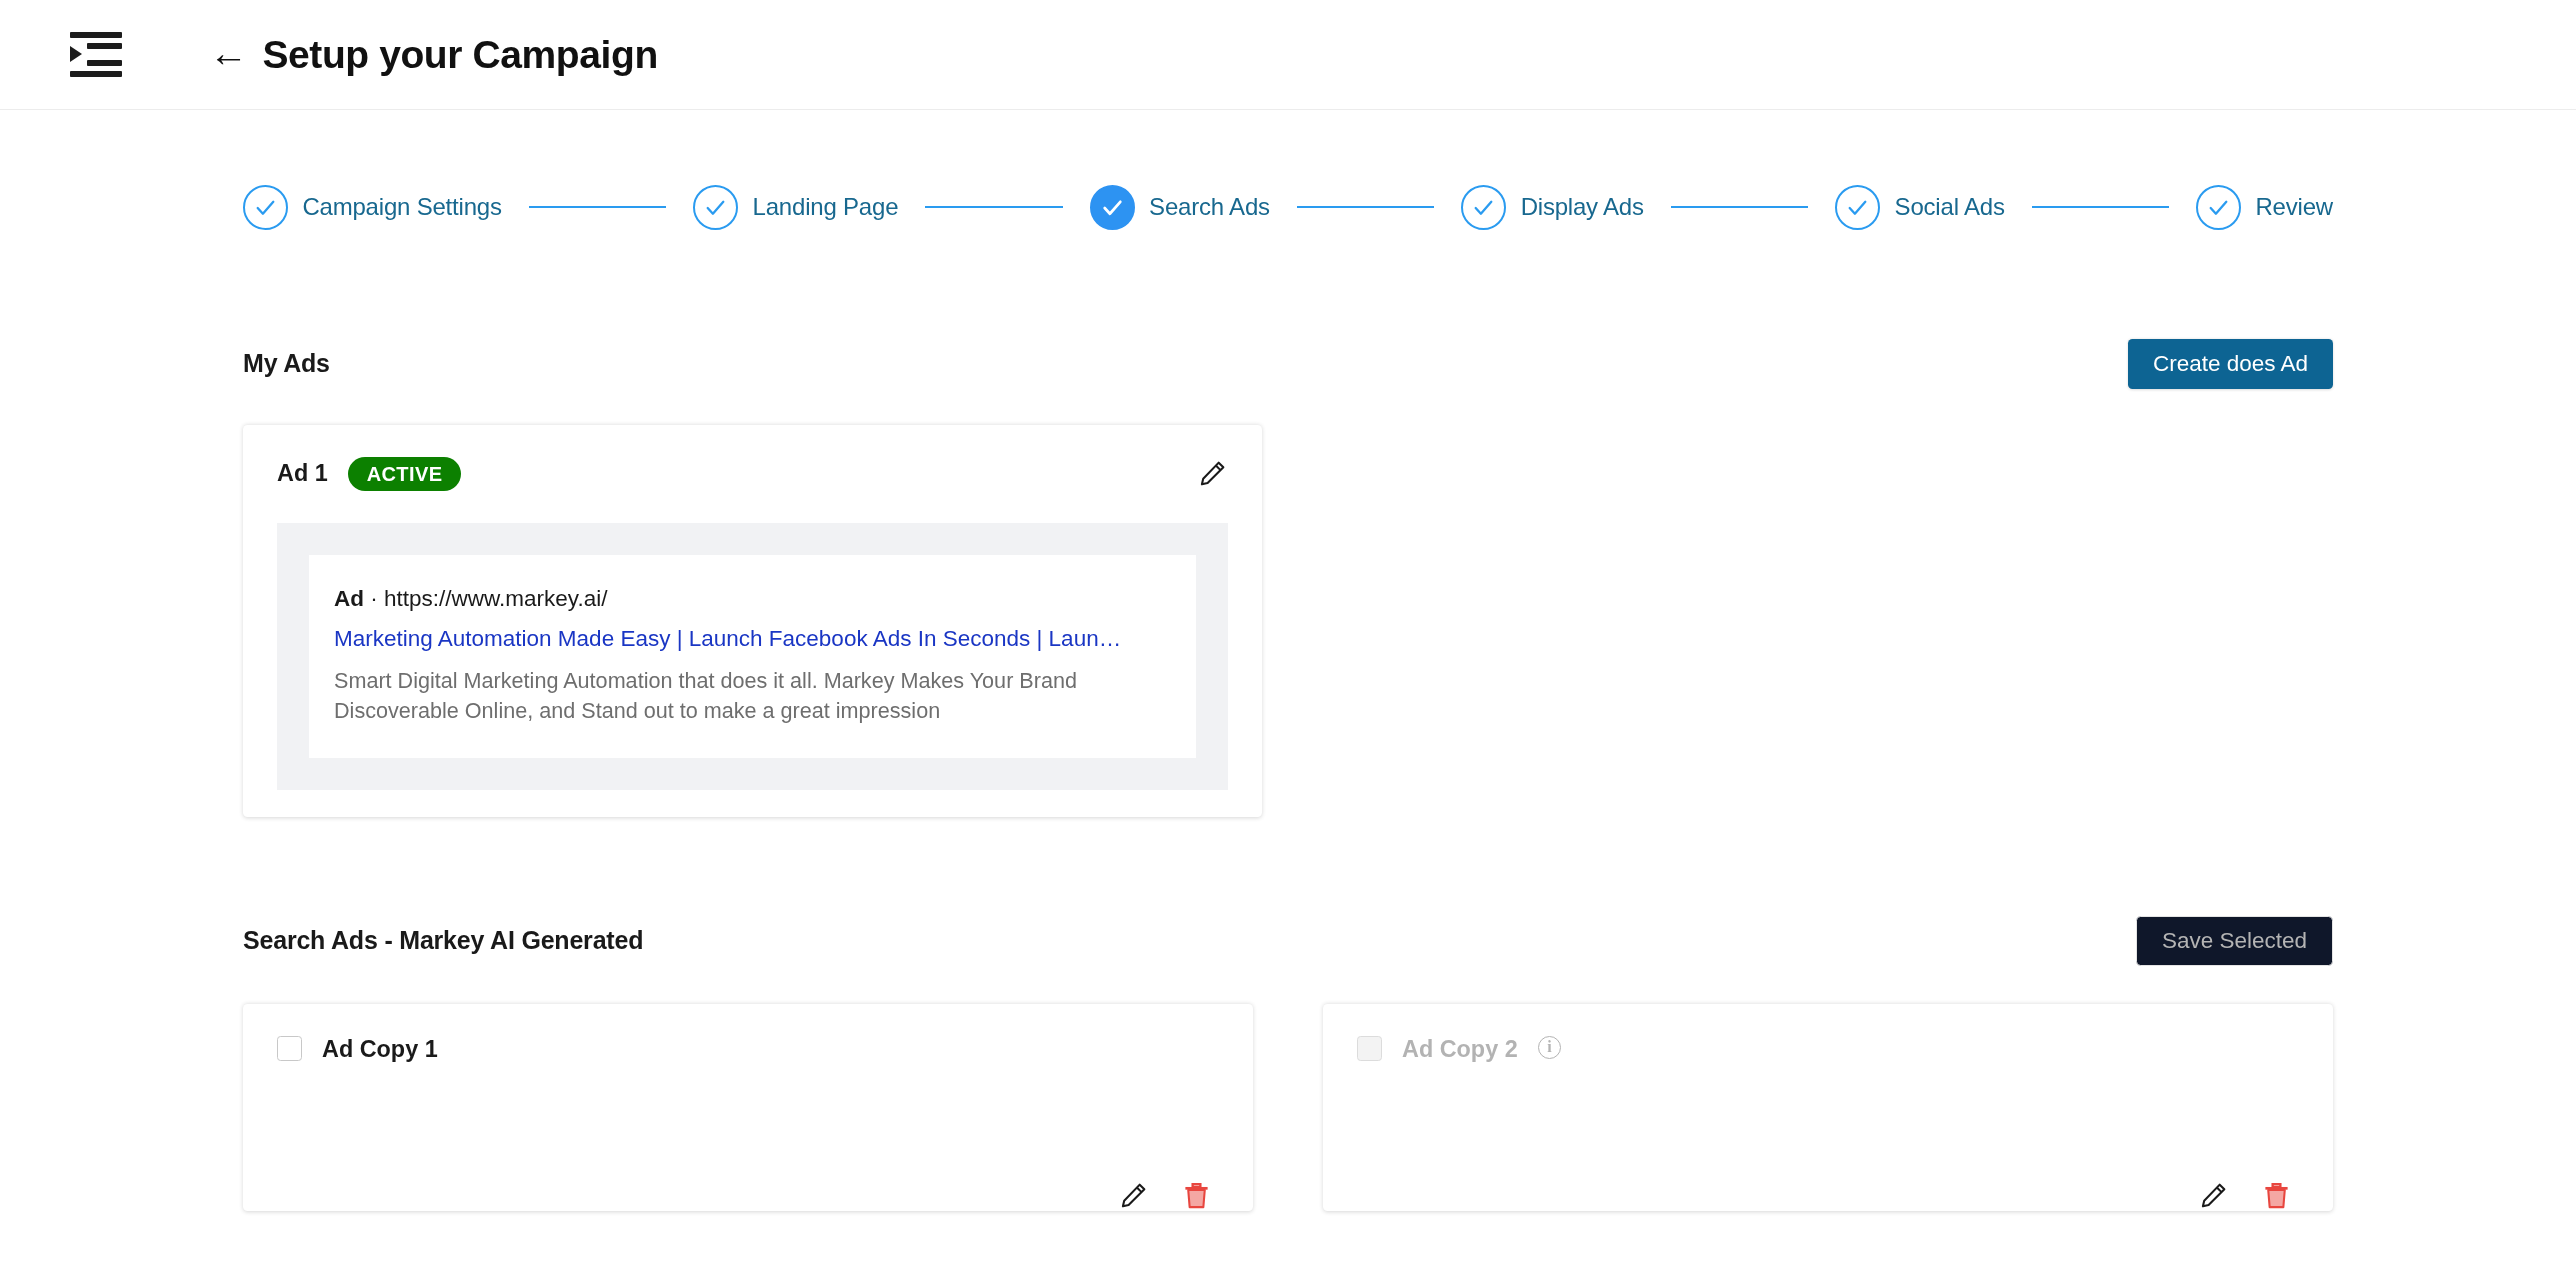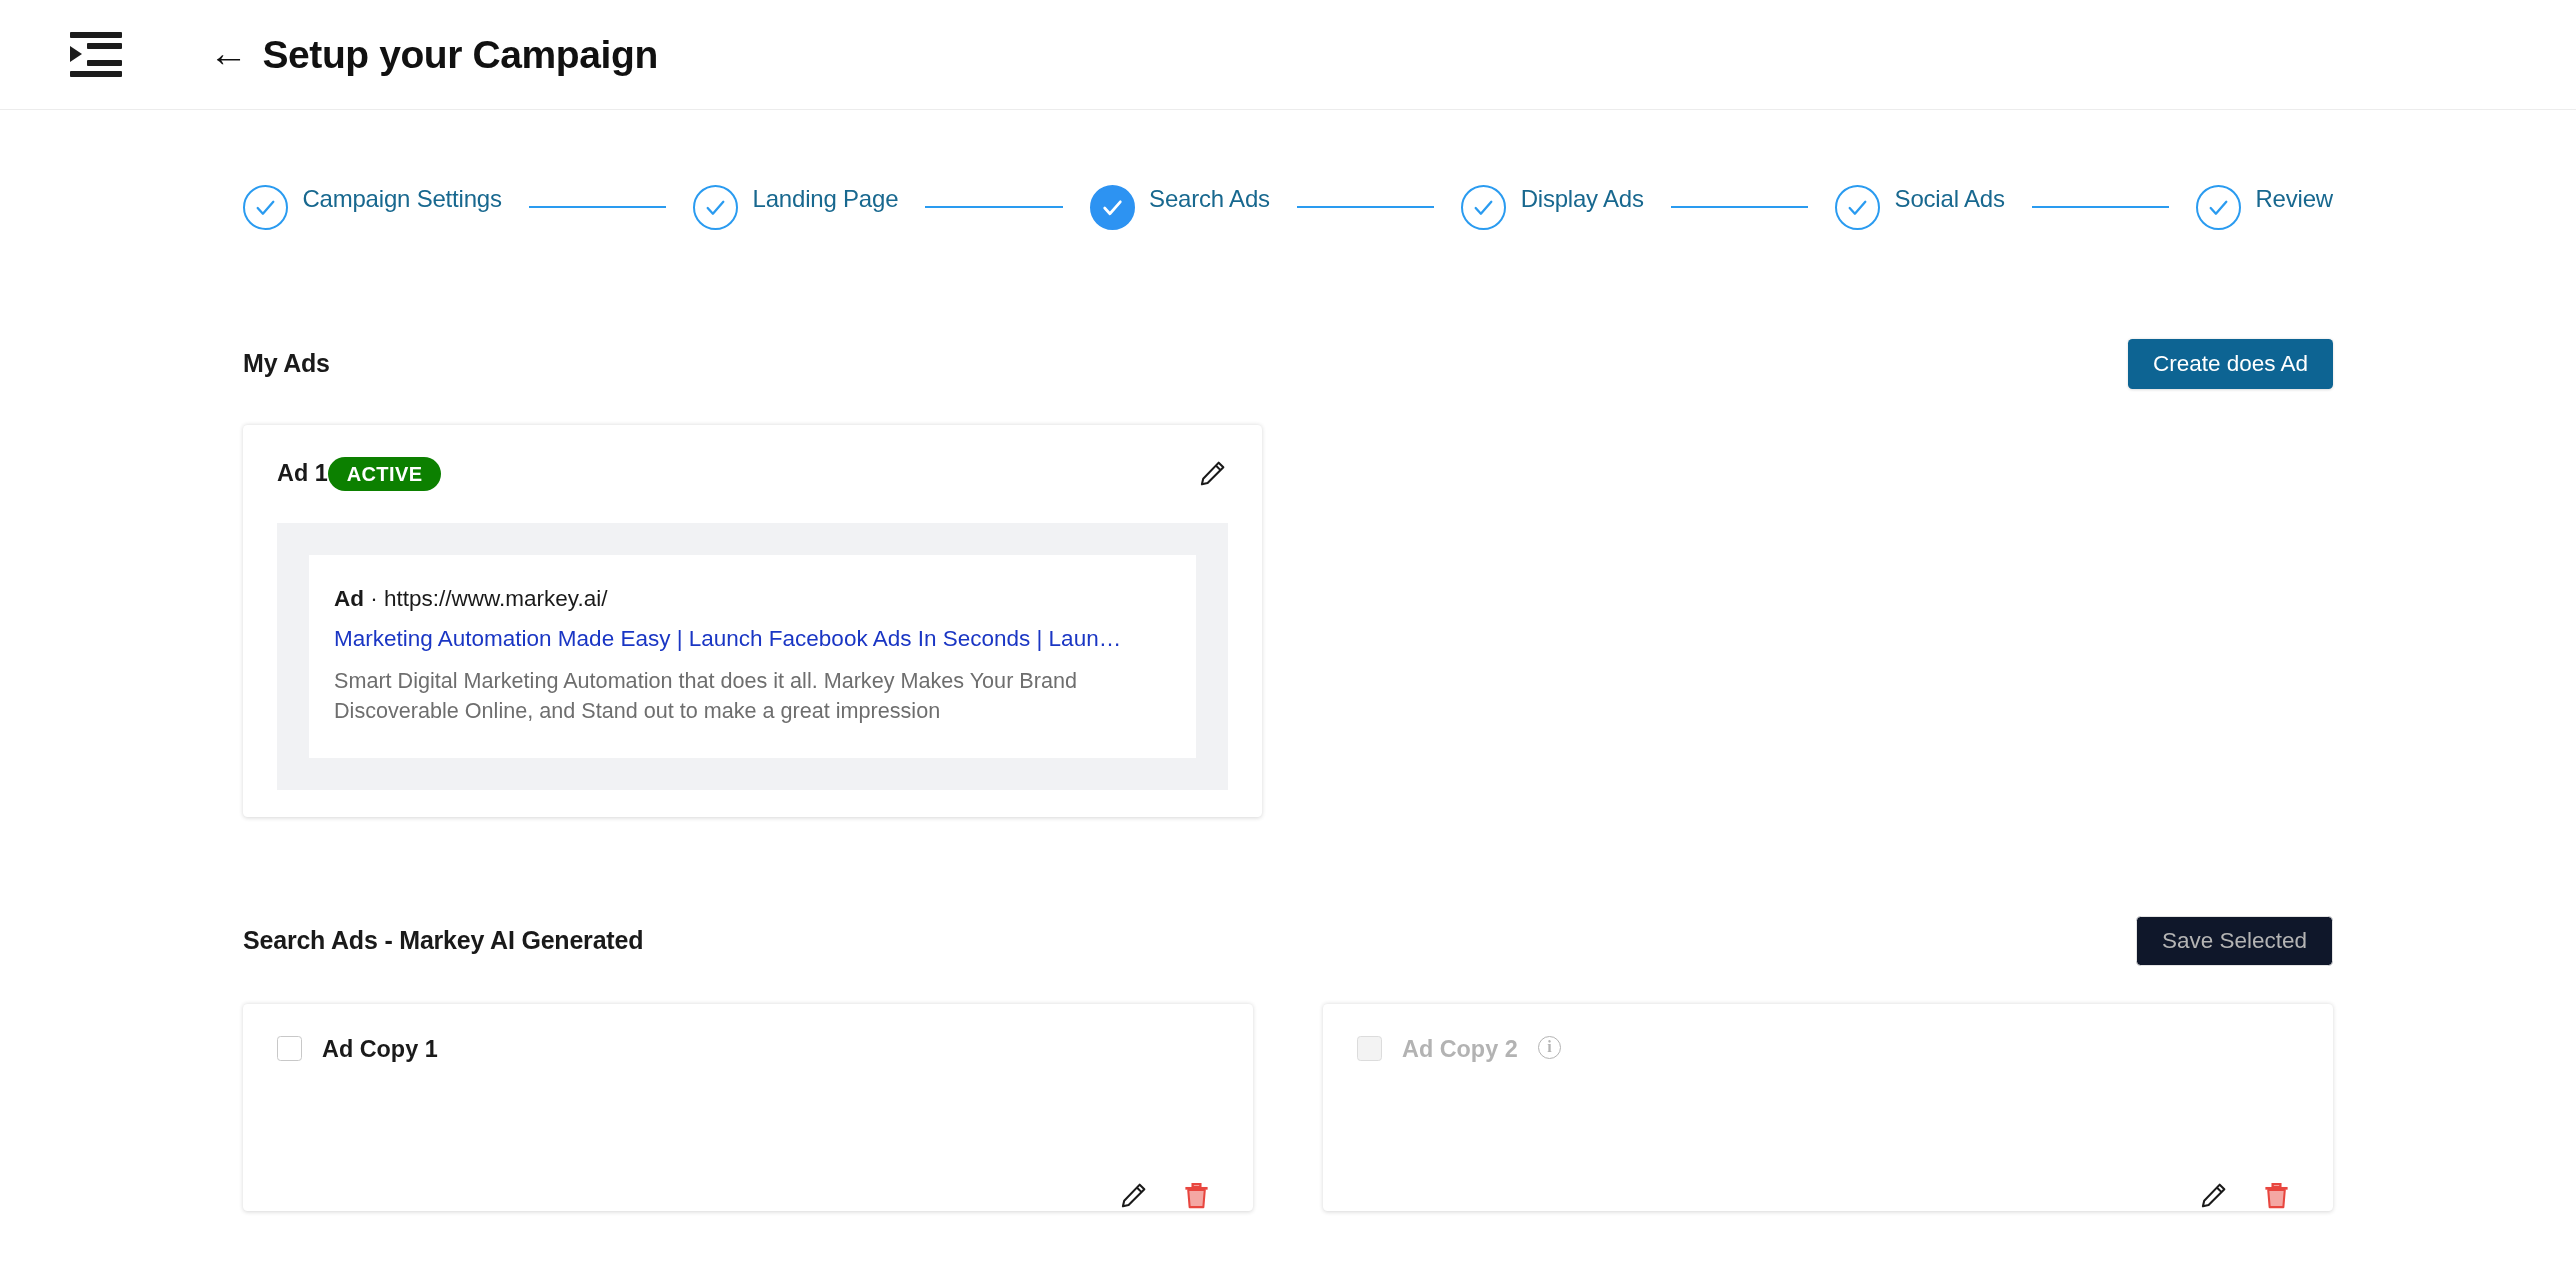--- a/index.html
+++ b/index.html
@@ -72,20 +72,21 @@
 
   
   .stepper {
     display: flex;
     align-items: center;
     padding-top: 97px;
     height: 56px;
   }
   .step {
     display: flex;
+    align-items: center;
     gap: 14.4px;
     flex: 0 0 auto;
     cursor: pointer;
   }
   .step-circle {
     width: 45px; height: 45px;
     border-radius: 50%;
     border: 2.2px solid #2a9bf0;
     display: flex; align-items: center; justify-content: center;
     flex: 0 0 auto;
@@ -159,20 +160,21 @@
     padding: 32px 34px 27px 34px;
   }
   .ad-card-head {
     display: flex;
     align-items: center;
     justify-content: space-between;
   }
   .ad-card-head-left {
     display: flex;
     align-items: center;
+    gap: 20px;
   }
   .ad-name {
     font-size: 23.4px;
     font-weight: bold;
     color: #1a1a1a;
   }
   .badge-active {
     background: #0c8000;
     color: #ffffff;
     font-size: 20px;

